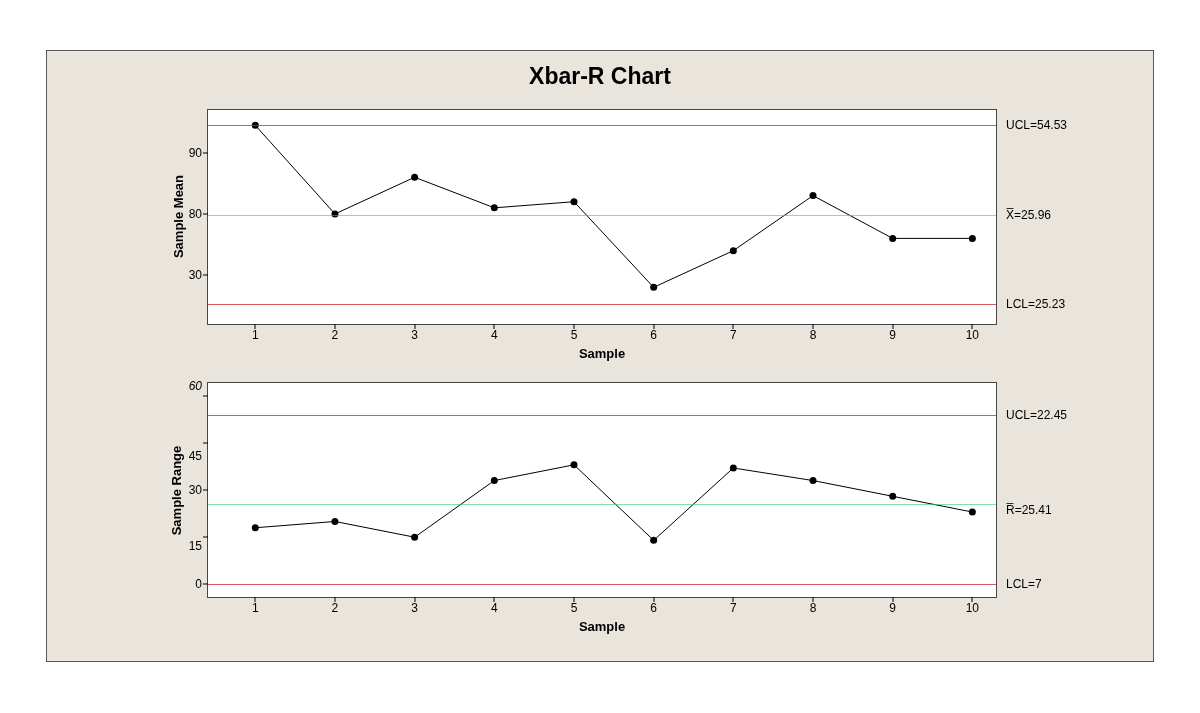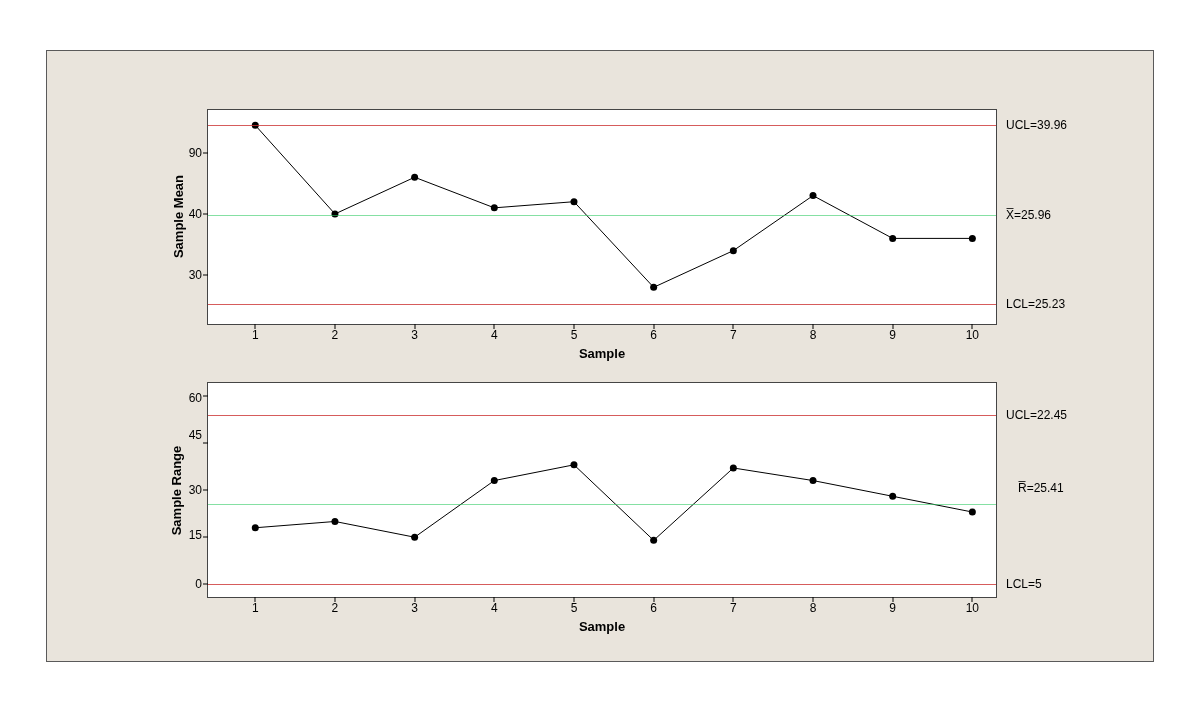--- a/index.html
+++ b/index.html
@@ -122,39 +122,40 @@
     height: 100%;
     overflow: visible;
     pointer-events: none;
   }
 </style>
 </head>
 <body>
 
 <div class="outer">
 
+  <div class="title">Xbar-R Chart</div>
 
   <div class="chart-area" id="chart-top">
     <svg class="series" id="svg-top">
         <path d="M47.28 15.285714285714278 L126.95555555555556 103.94285714285715 L206.63111111111112 67.25714285714287 L286.3066666666667 97.82857142857144 L365.9822222222223 91.71428571428572 L445.6577777777778 177.31428571428572 L525.3333333333334 140.62857142857143 L605.0088888888889 85.6 L684.6844444444445 128.39999999999998 L764.36 128.39999999999998 " fill="none" stroke="#000" stroke-width="1"></path>
         <circle cx="47.28" cy="15.285714285714278" r="3.5" fill="#000"></circle>
         <circle cx="126.95555555555556" cy="103.94285714285715" r="3.5" fill="#000"></circle>
         <circle cx="206.63111111111112" cy="67.25714285714287" r="3.5" fill="#000"></circle>
         <circle cx="286.3066666666667" cy="97.82857142857144" r="3.5" fill="#000"></circle>
         <circle cx="365.9822222222223" cy="91.71428571428572" r="3.5" fill="#000"></circle>
         <circle cx="445.6577777777778" cy="177.31428571428572" r="3.5" fill="#000"></circle>
         <circle cx="525.3333333333334" cy="140.62857142857143" r="3.5" fill="#000"></circle>
         <circle cx="605.0088888888889" cy="85.6" r="3.5" fill="#000"></circle>
         <circle cx="684.6844444444445" cy="128.39999999999998" r="3.5" fill="#000"></circle>
         <circle cx="764.36" cy="128.39999999999998" r="3.5" fill="#000"></circle>
       </svg>
   <div class="tick-mark-y" style="top: 165.086px;"></div>
       <div class="axis-tick-label-y" style="top: 165.086px;">30</div>
       <div class="tick-mark-y" style="top: 103.943px;"></div>
-      <div class="axis-tick-label-y" style="top: 103.943px;">40</div>
+      <div class="axis-tick-label-y" style="top: 103.943px;">80</div>
       <div class="tick-mark-y" style="top: 42.8px;"></div>
       <div class="axis-tick-label-y" style="top: 42.8px;">90</div>
       <div class="tick-mark-x" style="left: 47.28px;"></div>
       <div class="axis-tick-label-x" style="left: 47.28px;">1</div>
       <div class="tick-mark-x" style="left: 126.956px;"></div>
       <div class="axis-tick-label-x" style="left: 126.956px;">2</div>
       <div class="tick-mark-x" style="left: 206.631px;"></div>
       <div class="axis-tick-label-x" style="left: 206.631px;">3</div>
       <div class="tick-mark-x" style="left: 286.307px;"></div>
       <div class="axis-tick-label-x" style="left: 286.307px;">4</div>
@@ -164,21 +165,21 @@
       <div class="axis-tick-label-x" style="left: 445.658px;">6</div>
       <div class="tick-mark-x" style="left: 525.333px;"></div>
       <div class="axis-tick-label-x" style="left: 525.333px;">7</div>
       <div class="tick-mark-x" style="left: 605.009px;"></div>
       <div class="axis-tick-label-x" style="left: 605.009px;">8</div>
       <div class="tick-mark-x" style="left: 684.684px;"></div>
       <div class="axis-tick-label-x" style="left: 684.684px;">9</div>
       <div class="tick-mark-x" style="left: 764.36px;"></div>
       <div class="axis-tick-label-x" style="left: 764.36px;">10</div>
       <div class="ref-line red" style="top: 15.1023px;"></div>
-      <div class="ref-annot" style="top: 15.1023px;">UCL=39.96</div>
+      <div class="ref-annot" style="top: 15.1023px;">UCL=54.53</div>
       <div class="ref-line green" style="top: 104.677px;"></div>
       <div class="ref-annot" style="top: 104.677px;">X̅=25.96</div>
       <div class="ref-line red" style="top: 194.251px;"></div>
       <div class="ref-annot" style="top: 194.251px;">LCL=25.23</div>
     </div>
   <div class="ylabel" style="left:90px; top:158px;">Sample Mean</div>
   <div class="xlabel" style="left:160px; width:790px; top:295px;">Sample</div>
 
   <div class="chart-area" id="chart-bot">
     <svg class="series" id="svg-bot">
@@ -190,27 +191,27 @@
         <circle cx="365.9822222222223" cy="81.8235294117647" r="3.5" fill="#000"></circle>
         <circle cx="445.6577777777778" cy="157.35294117647058" r="3.5" fill="#000"></circle>
         <circle cx="525.3333333333334" cy="84.97058823529412" r="3.5" fill="#000"></circle>
         <circle cx="605.0088888888889" cy="97.55882352941177" r="3.5" fill="#000"></circle>
         <circle cx="684.6844444444445" cy="113.29411764705883" r="3.5" fill="#000"></circle>
         <circle cx="764.36" cy="129.02941176470588" r="3.5" fill="#000"></circle>
       </svg>
   <div class="tick-mark-y" style="top: 201.412px;"></div>
       <div class="axis-tick-label-y" style="top: 201.412px;">0</div>
       <div class="tick-mark-y" style="top: 154.206px;"></div>
-      <div class="axis-tick-label-y" style="top: 152px;">15</div>
+      <div class="axis-tick-label-y" style="top: 163px;">15</div>
       <div class="tick-mark-y" style="top: 107px;"></div>
       <div class="axis-tick-label-y" style="top: 107px;">30</div>
       <div class="tick-mark-y" style="top: 59.7941px;"></div>
-      <div class="axis-tick-label-y" style="top: 52px;">45</div>
+      <div class="axis-tick-label-y" style="top: 73px;">45</div>
       <div class="tick-mark-y" style="top: 12.5882px;"></div>
-      <div class="axis-tick-label-y" style="top: 15px;">60</div>
+      <div class="axis-tick-label-y" style="top: 3px; font-style: italic;">60</div>
       <div class="tick-mark-x" style="left: 47.28px;"></div>
       <div class="axis-tick-label-x" style="left: 47.28px;">1</div>
       <div class="tick-mark-x" style="left: 126.956px;"></div>
       <div class="axis-tick-label-x" style="left: 126.956px;">2</div>
       <div class="tick-mark-x" style="left: 206.631px;"></div>
       <div class="axis-tick-label-x" style="left: 206.631px;">3</div>
       <div class="tick-mark-x" style="left: 286.307px;"></div>
       <div class="axis-tick-label-x" style="left: 286.307px;">4</div>
       <div class="tick-mark-x" style="left: 365.982px;"></div>
       <div class="axis-tick-label-x" style="left: 365.982px;">5</div>
@@ -220,20 +221,20 @@
       <div class="axis-tick-label-x" style="left: 525.333px;">7</div>
       <div class="tick-mark-x" style="left: 605.009px;"></div>
       <div class="axis-tick-label-x" style="left: 605.009px;">8</div>
       <div class="tick-mark-x" style="left: 684.684px;"></div>
       <div class="axis-tick-label-x" style="left: 684.684px;">9</div>
       <div class="tick-mark-x" style="left: 764.36px;"></div>
       <div class="axis-tick-label-x" style="left: 764.36px;">10</div>
       <div class="ref-line red" style="top: 32.3518px;"></div>
       <div class="ref-annot" style="top: 32.3518px;">UCL=22.45</div>
       <div class="ref-line green" style="top: 121.445px;"></div>
-      <div class="ref-annot" style="top: 105px; margin-left: 12px;">R̅=25.41</div>
+      <div class="ref-annot" style="top: 127px;">R̅=25.41</div>
       <div class="ref-line red" style="top: 201.412px;"></div>
-      <div class="ref-annot" style="top: 201.412px;">LCL=5</div>
+      <div class="ref-annot" style="top: 201.412px;">LCL=7</div>
     </div>
   <div class="ylabel" style="left:85px; top:432px;">Sample Range</div>
   <div class="xlabel" style="left:160px; width:790px; top:568px;">Sample</div>
 
 </div>
 
 </body></html>

